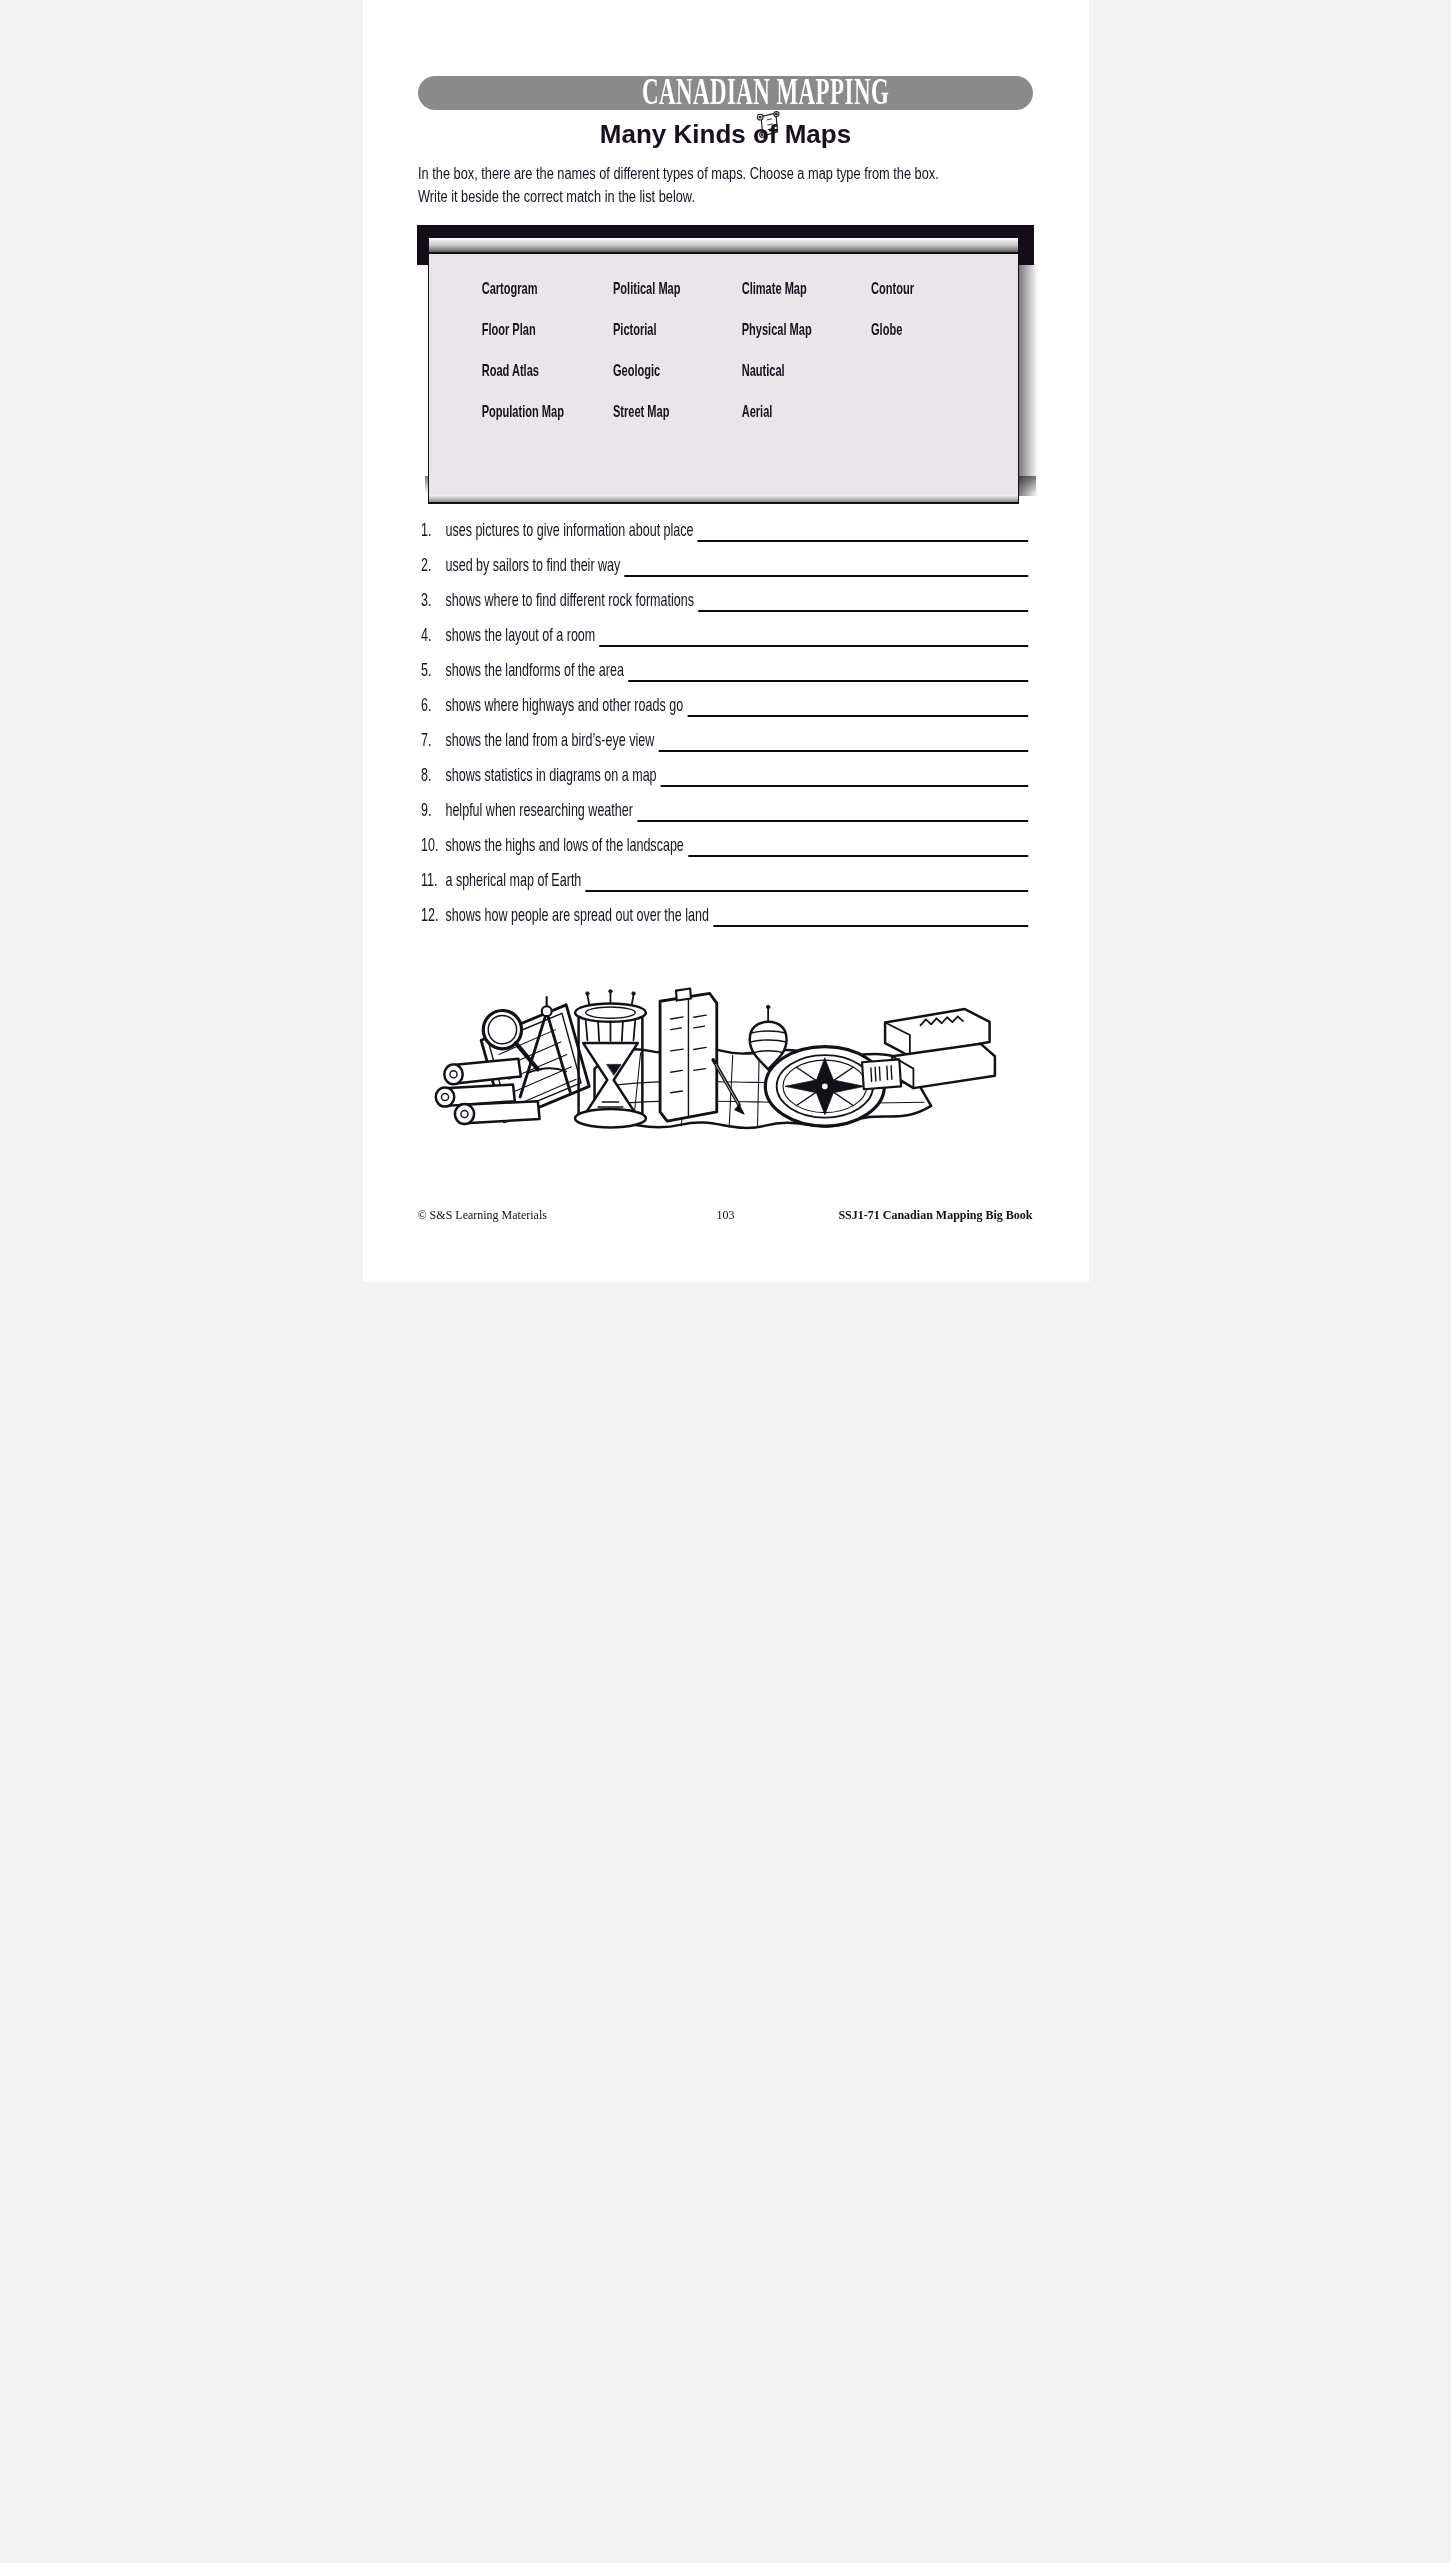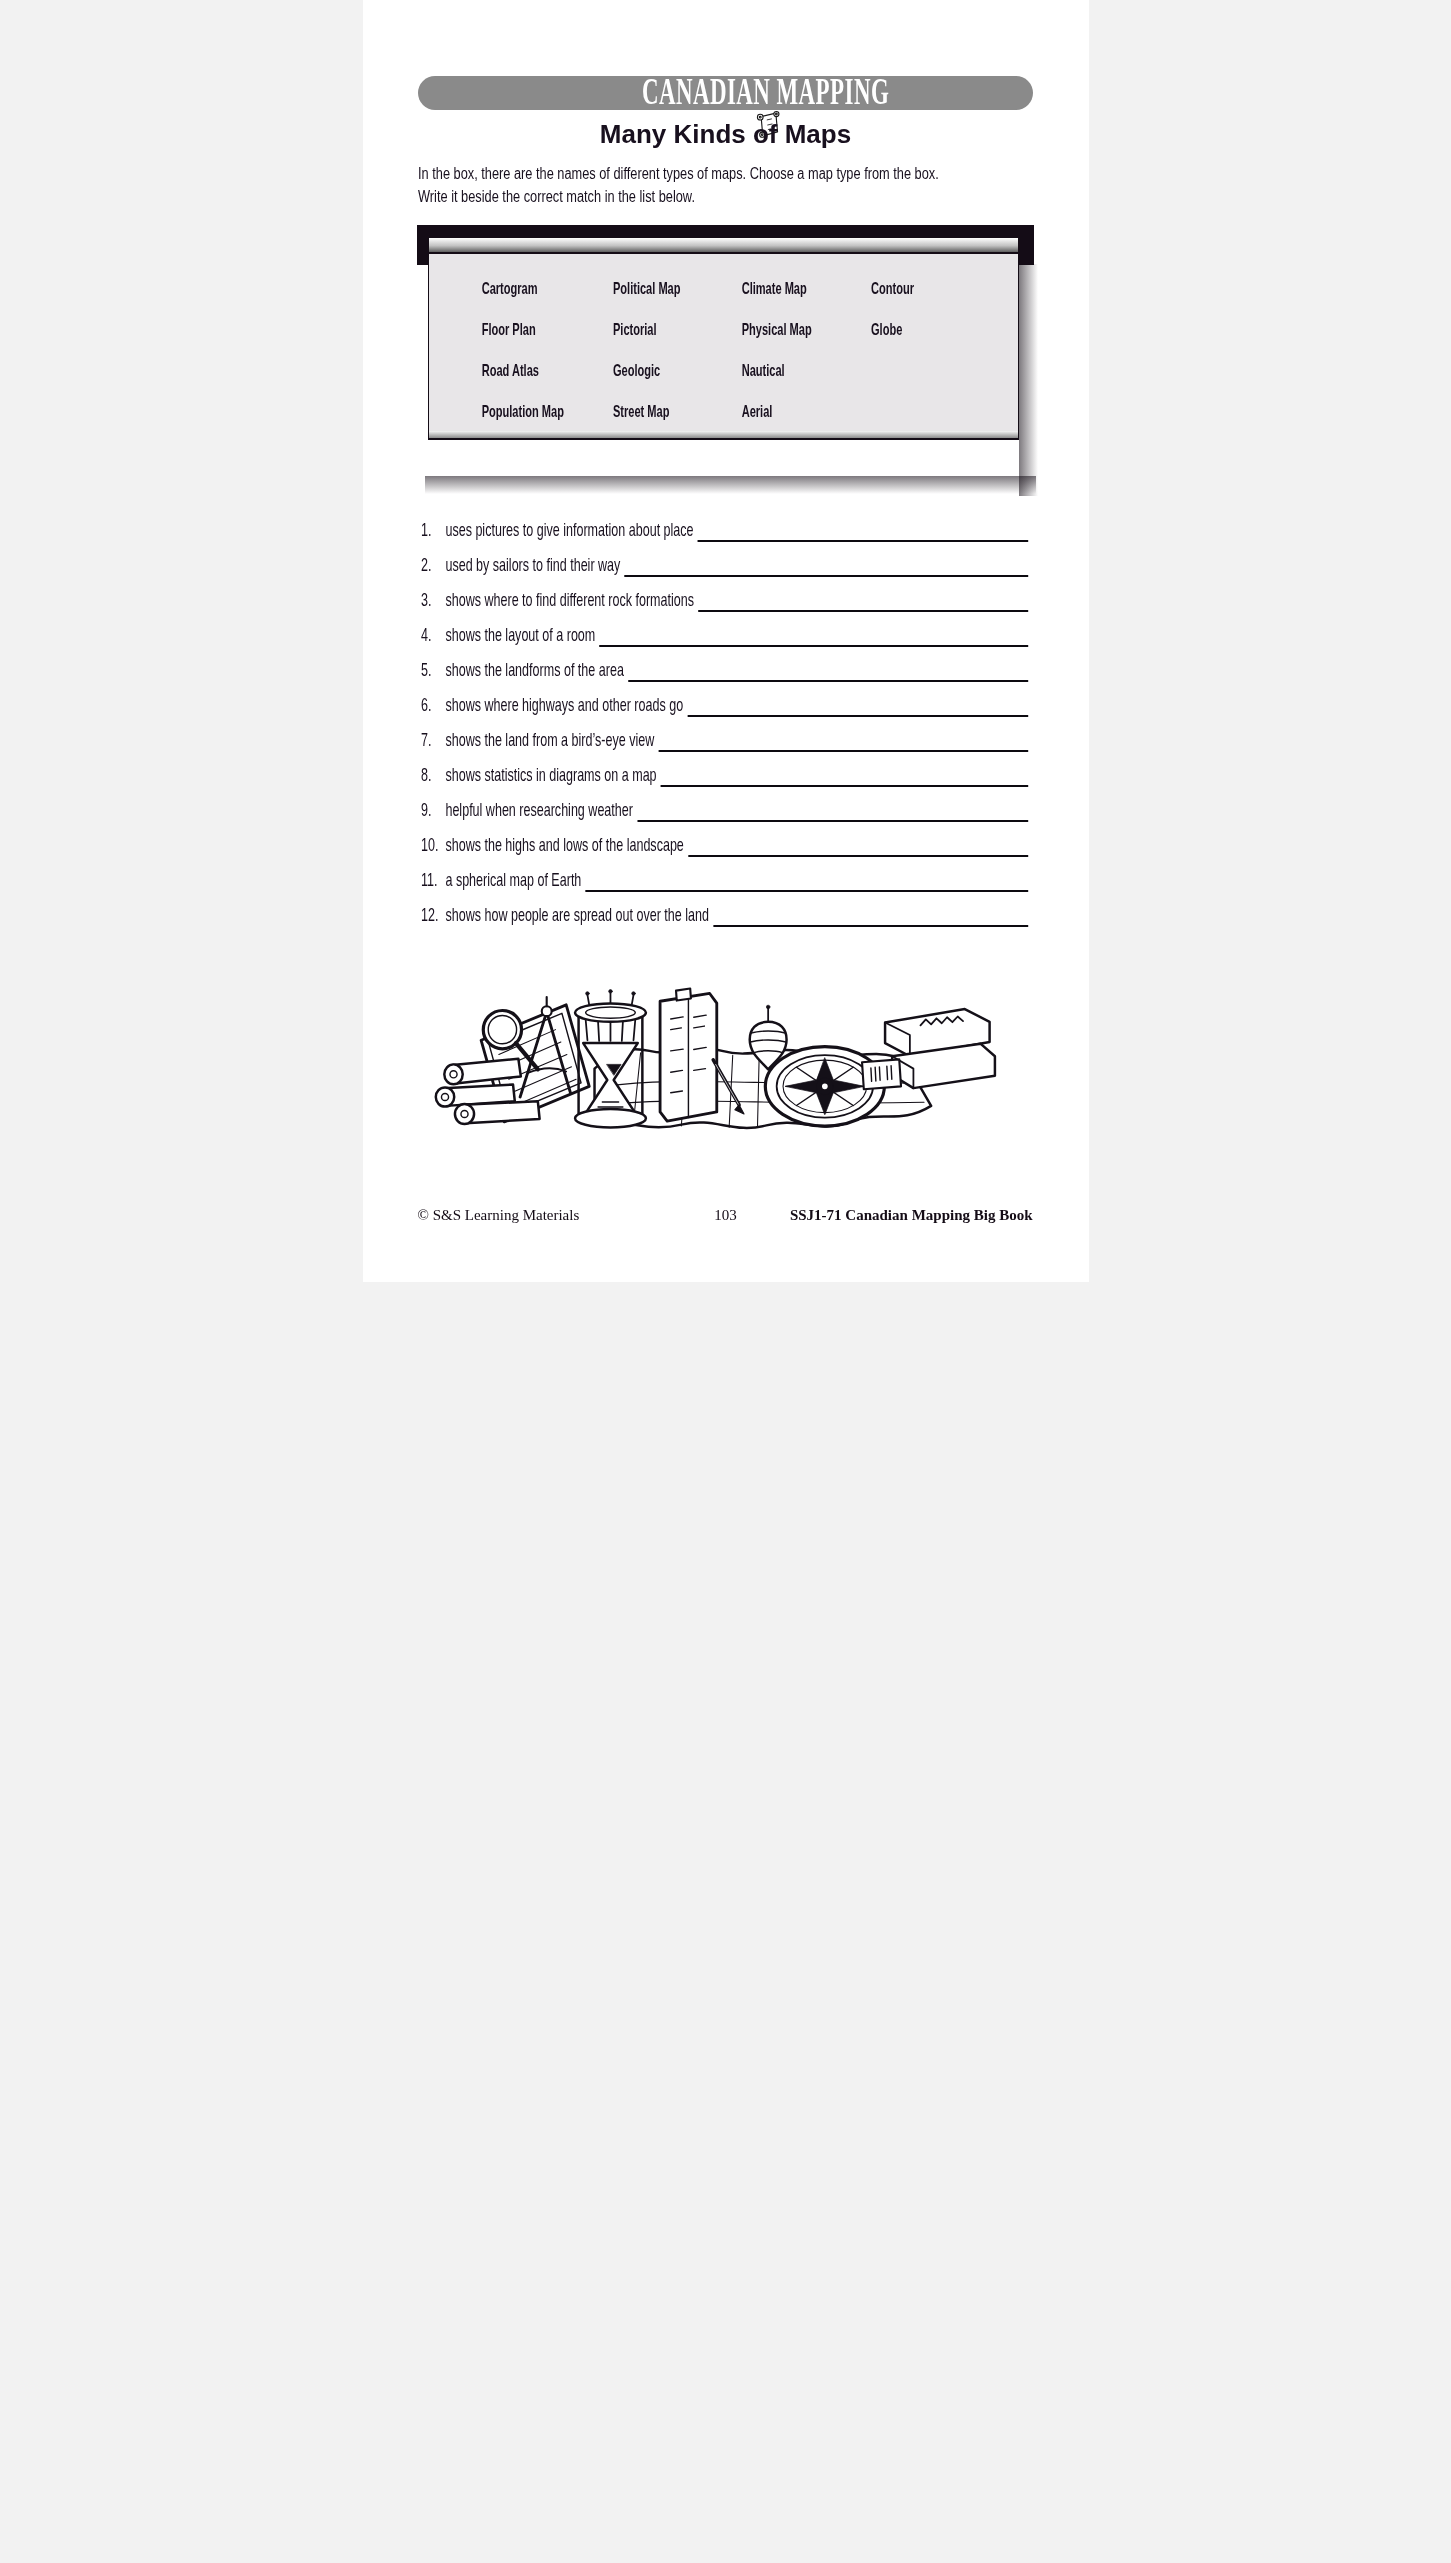--- a/index.html
+++ b/index.html
@@ -33,21 +33,21 @@
   }
   .instructions {
     position:absolute; left:55px; top:162px; width:780px;
     transform:scaleX(0.82); transform-origin:left top;
     font-size:15.6px; line-height:23px; white-space:nowrap;
   }
 
   
   .box-band { position:absolute; left:54px; top:225px; width:617px; height:40px; background:#140c16; }
   .wordbox {
-    position:absolute; left:65px; top:238px; width:591px; height:202px;
+    position:absolute; left:65px; top:238px; width:591px; height:266px;
     background:#e8e6e8; box-sizing:border-box;
     border-left:1.4px solid #140c16; border-right:1.4px solid #140c16;
   }
   .wordbox-top {
     height:13.5px;
     background:linear-gradient(#ffffff, #c2c2c2 55%, #5f5f5f);
     border-bottom:2.8px solid #140c16;
   }
   .wordbox-bottom {
     position:absolute; left:0; right:0; bottom:0; height:7px;
@@ -84,21 +84,21 @@
     border-bottom:2.1px solid #0d0a10; margin:0 0 5px 6.4px;
   }
 
   
   .illustration { position:absolute; left:65px; top:980px; width:574px; height:156px; }
   .illustration svg { display:block; width:100%; height:100%; }
 
   
   .footer {
     position:absolute; left:0; top:1205px; width:100%; height:21px;
-    font-family:"Liberation Serif", serif; font-size:15px; line-height:21px; color:#140c16;
+    font-family:"Liberation Serif", serif; font-size:12px; line-height:21px; color:#140c16;
   }
   .footer-left   { position:absolute; left:55px; }
   .footer-center { position:absolute; left:0; width:100%; text-align:center; }
   .footer-right  { position:absolute; right:56px; font-weight:bold; }
 </style>
 </head>
 <body>
 
 <div class="page">
 

